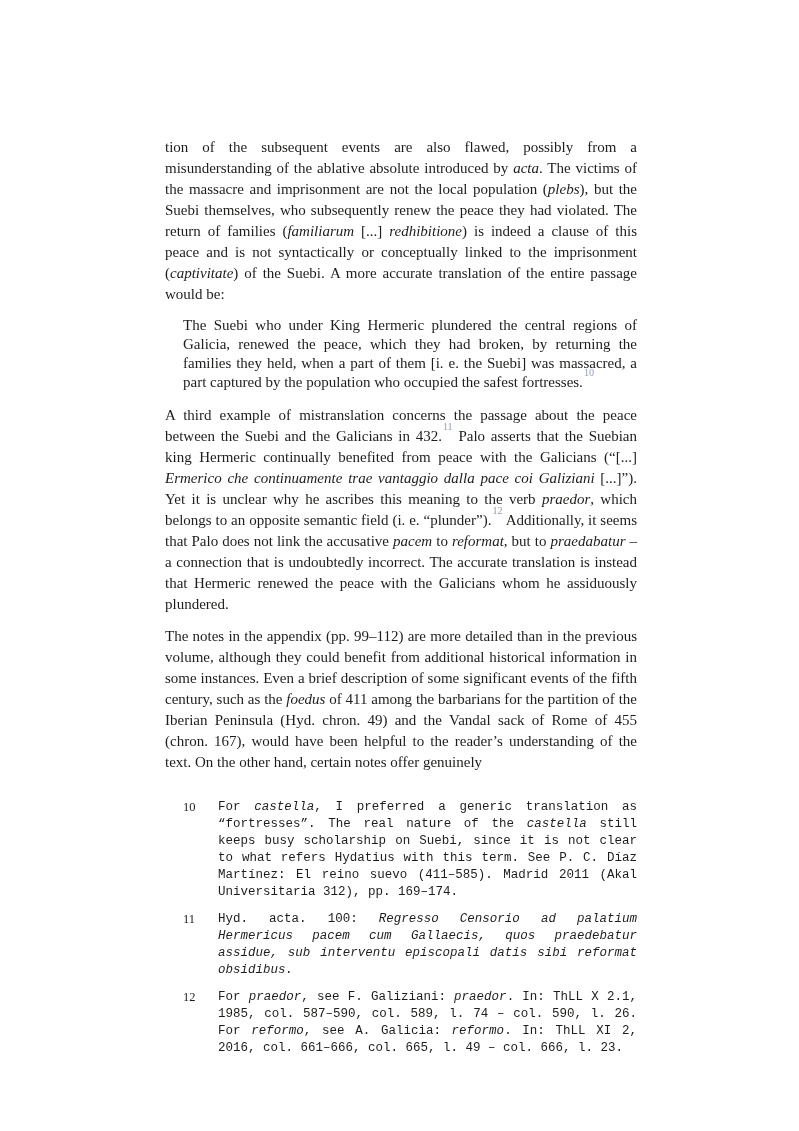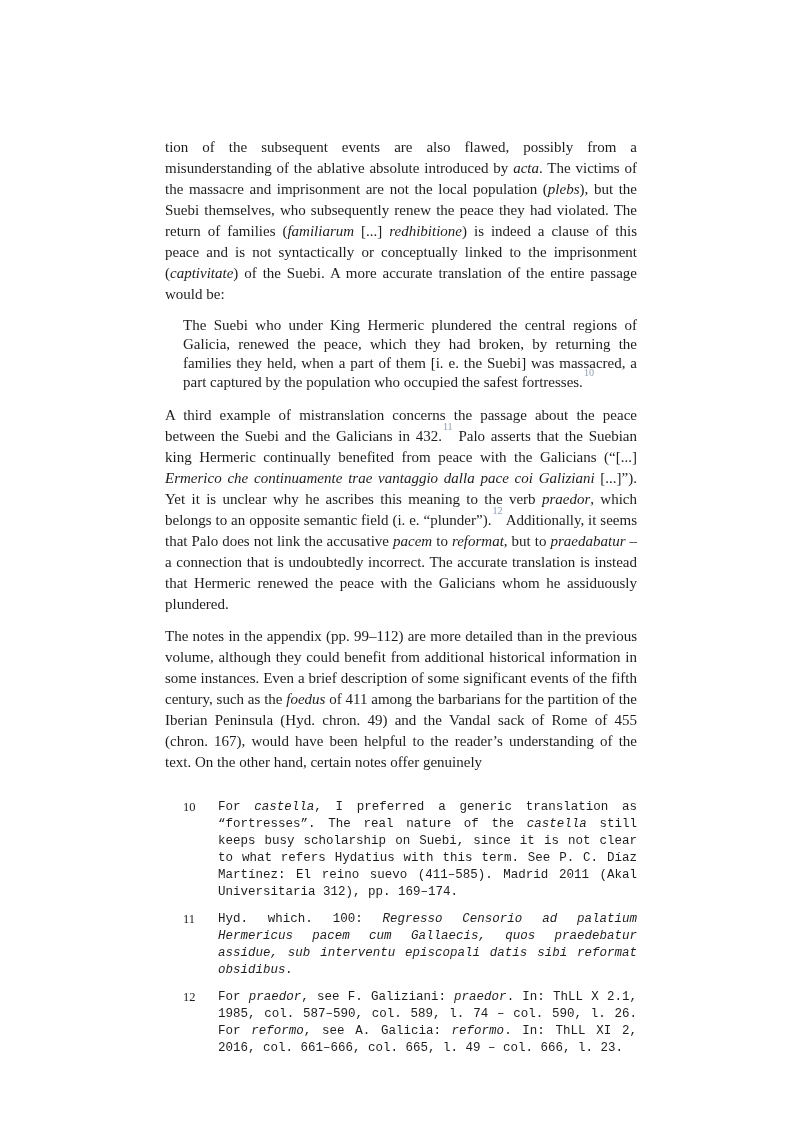--- a/index.html
+++ b/index.html
@@ -93,21 +93,21 @@
 
     <p class="body-par"><span>The notes in the appendix (pp. 99–112) are more detailed than in the previous volume, although they could benefit from additional historical information in some instances. Even a brief description of some significant events of the fifth century, such as the </span><em>foedus</em><span> of 411 among the barbarians for the partition of the Iberian Peninsula (Hyd. chron. 49) and the Vandal sack of Rome of 455 (chron. 167), would have been helpful to the reader’s understanding of the text. On the other hand, certain notes offer genuinely</span></p>
 
     <section class="footnotes">
       <div class="footnote">
         <span class="fn-num">10</span>
         <span class="fn-text"><span>For </span><em>castella</em><span>, I preferred a generic translation as “fortresses”. The real nature of the </span><em>castella</em><span> still keeps busy scholarship on Suebi, since it is not clear to what refers Hydatius with this term. See P. C. Díaz Martínez: El reino suevo (411–585). Madrid 2011 (Akal Universitaria 312), pp. 169–174.</span></span>
       </div>
       <div class="footnote">
         <span class="fn-num">11</span>
-        <span class="fn-text"><span>Hyd. which. 100: </span><em>Regresso Censorio ad palatium Hermericus pacem cum Gallaecis, quos praedebatur assidue, sub interventu episcopali datis sibi reformat obsidibus.</em></span>
+        <span class="fn-text"><span>Hyd. acta. 100: </span><em>Regresso Censorio ad palatium Hermericus pacem cum Gallaecis, quos praedebatur assidue, sub interventu episcopali datis sibi reformat obsidibus.</em></span>
       </div>
       <div class="footnote">
         <span class="fn-num">12</span>
         <span class="fn-text"><span>For </span><em>praedor</em><span>, see F. Galiziani: </span><em>praedor</em><span>. In: ThLL X 2.1, 1985, col. 587–590, col. 589, l. 74 – col. 590, l. 26. For </span><em>reformo</em><span>, see A. Galicia: </span><em>reformo</em><span>. In: ThLL XI 2, 2016, col. 661–666, col. 665, l. 49 – col. 666, l. 23.</span></span>
       </div>
     </section>
 
   </main>
 </div>
 

